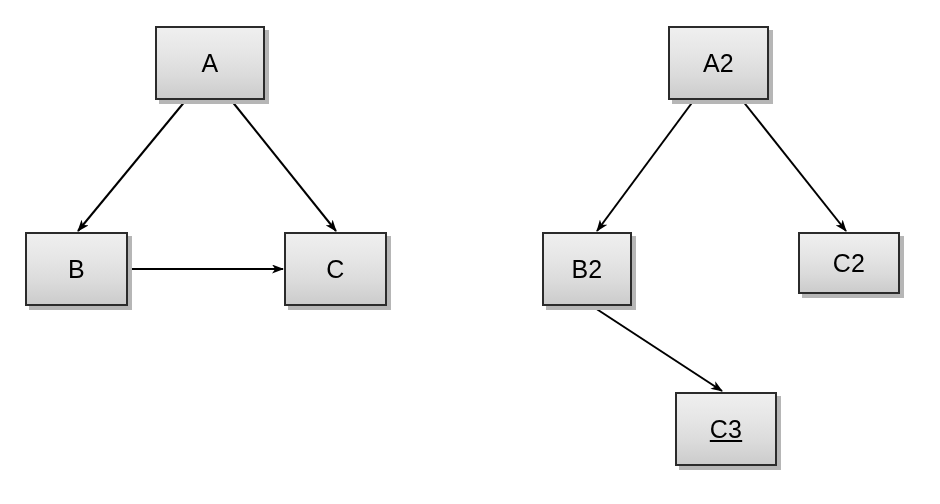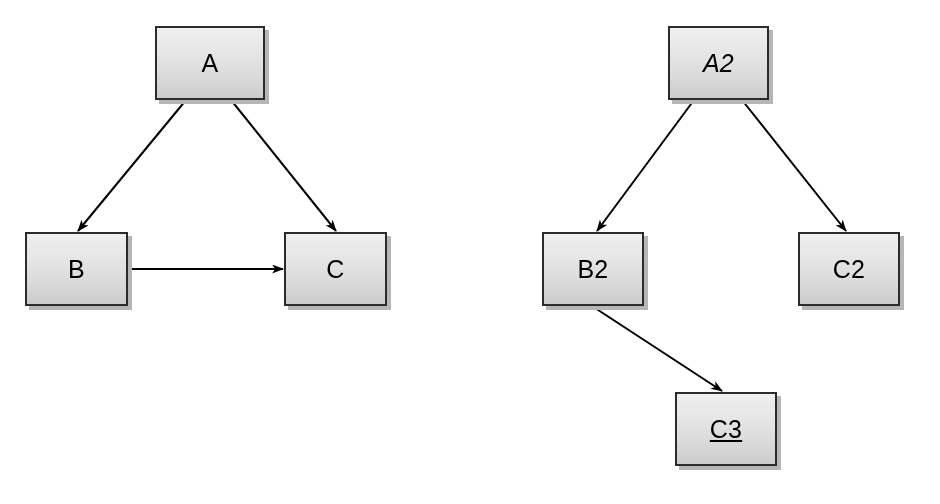--- a/index.html
+++ b/index.html
@@ -69,27 +69,27 @@
   <div id="nodes-group">
       <div class="node" style="left: 155px; top: 26px; width: 110px; height: 74px;">
         <span class="node-label">A</span>
       </div>
       <div class="node" style="left: 25px; top: 232px; width: 103px; height: 74px;">
         <span class="node-label">B</span>
       </div>
       <div class="node" style="left: 284px; top: 232px; width: 103px; height: 74px;">
         <span class="node-label">C</span>
       </div>
-      <div class="node" style="left: 668px; top: 26px; width: 101px; height: 74px; font-style: italic;">
+      <div class="node" style="left: 668px; top: 26px; width: 101px; height: 74px;">
         <span class="node-label">A2</span>
       </div>
-      <div class="node" style="left: 542px; top: 232px; width: 102px; height: 74px;">
+      <div class="node" style="left: 542px; top: 232px; width: 90px; height: 74px;">
         <span class="node-label">B2</span>
       </div>
-      <div class="node" style="left: 798px; top: 232px; width: 102px; height: 74px; justify-content: center;">
+      <div class="node" style="left: 798px; top: 232px; width: 102px; height: 62px; justify-content: center;">
         <span class="node-label">C2</span>
       </div>
       <div class="node" style="left: 675px; top: 392px; width: 102px; height: 74px; text-decoration: underline;">
         <span class="node-label">C3</span>
       </div>
     </div>
 
 </div>
 
 </body></html>

